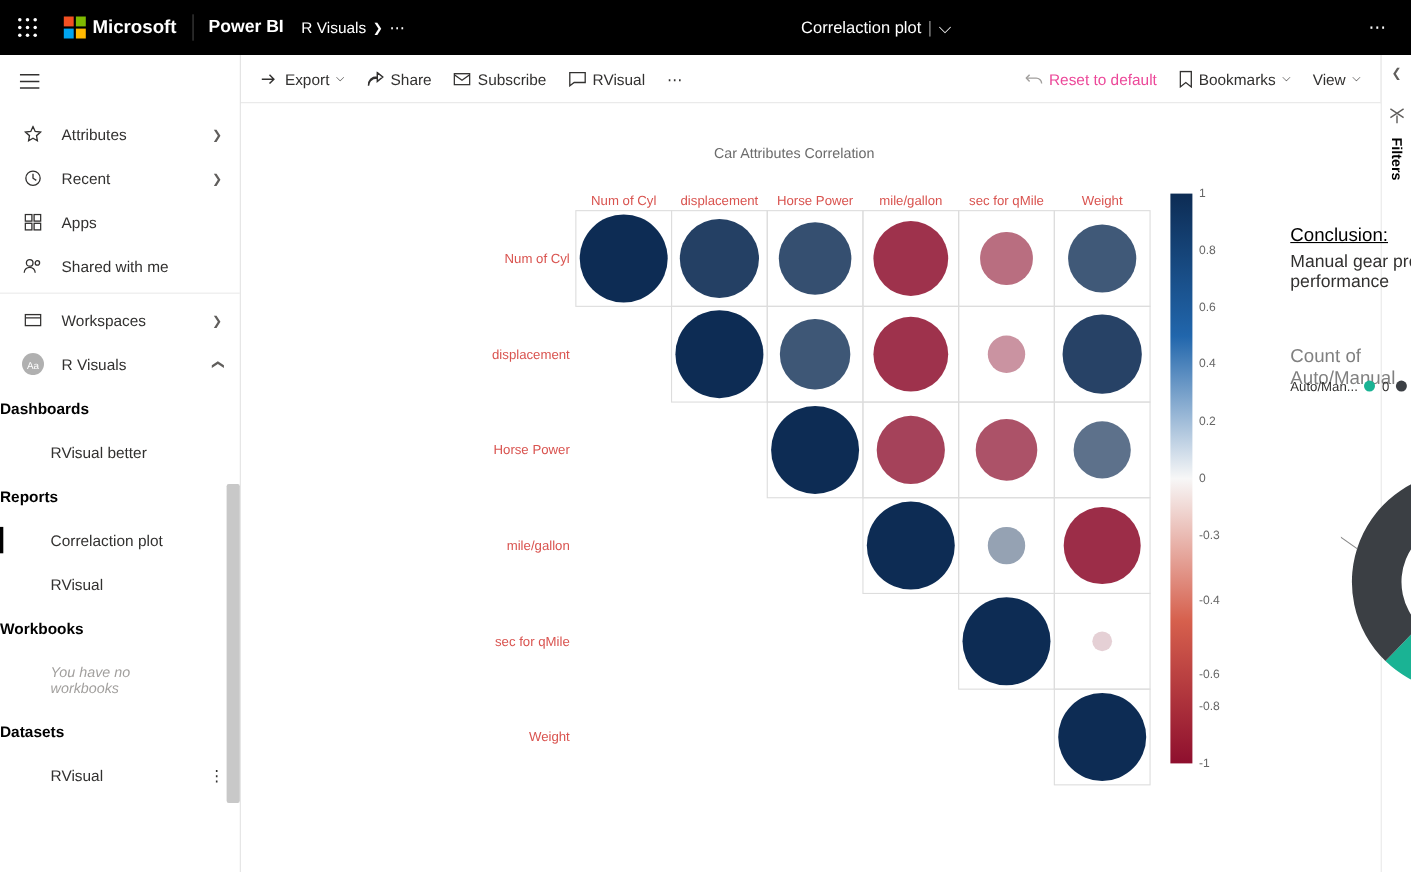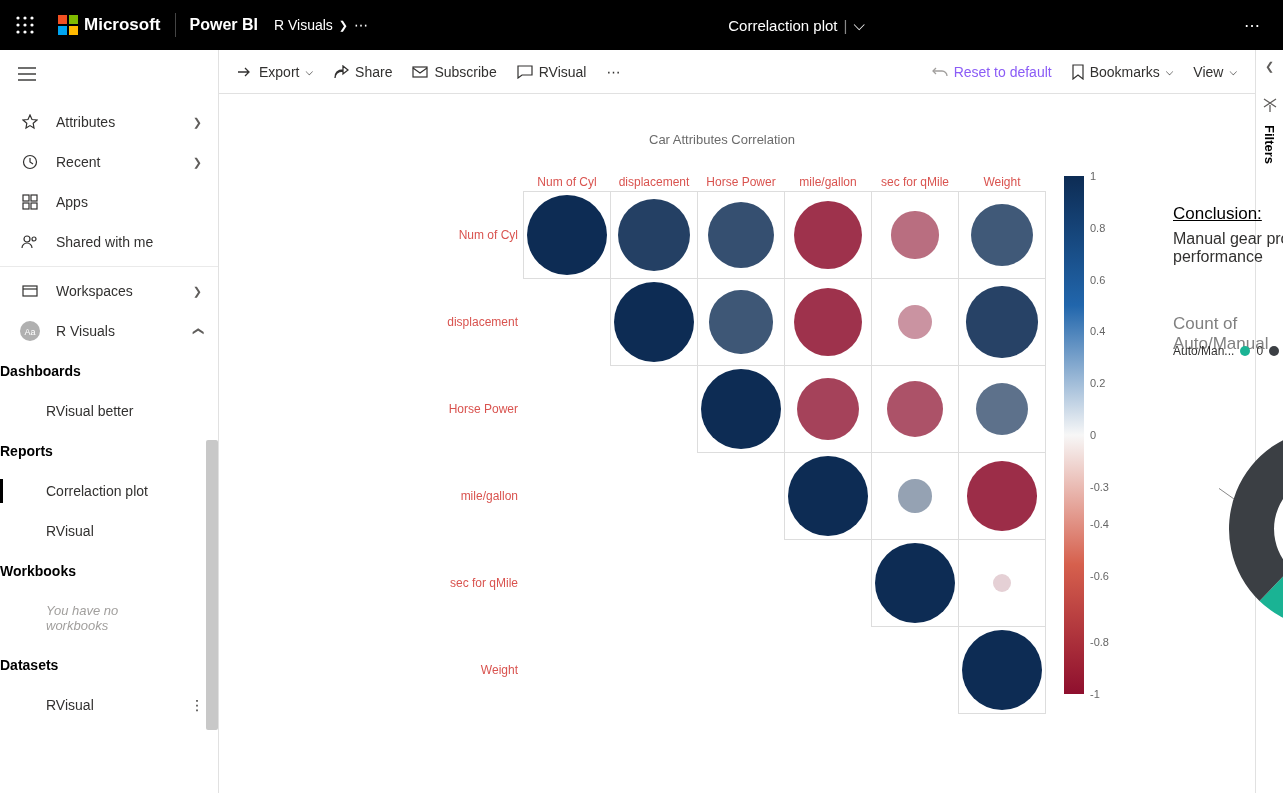--- a/index.html
+++ b/index.html
@@ -32,21 +32,21 @@
 .sbhead{height:40px;display:flex;align-items:center;font-weight:600;font-size:14px;}
 .sbsubitem{height:40px;display:flex;align-items:center;padding-left:46px;font-size:14px;color:#323130;cursor:pointer;position:relative;}
 .sbsubitem.sel::before{content:"";position:absolute;left:0;top:8px;bottom:8px;width:3px;background:#000;}
 .sbempty{padding:12px 46px;font-size:13px;color:#a19f9d;font-style:italic;}
 .sbfoot{margin-top:auto;border-top:1px solid #eaeaea;}
 .scrolltrack{position:absolute;right:0;top:390px;width:12px;height:290px;background:#c8c8c8;border-radius:2px;}
 
 .main{flex:1;display:flex;flex-direction:column;position:relative;}
 .toolbar{height:44px;border-bottom:1px solid #e1e1e1;display:flex;align-items:center;padding:0 18px;font-size:14px;color:#323130;}
 .tbbtn{display:flex;align-items:center;gap:6px;margin-right:20px;cursor:pointer;}
-.tbbtn.disabled{color:#8b5cf6;cursor:default;}
+.tbbtn.disabled{color:#ec4899;cursor:default;}
 .tbright{margin-left:auto;display:flex;align-items:center;}
 
 .canvas{flex:1;position:relative;background:#fff;}
 .corrtitle{position:absolute;left:430px;top:38px;font-size:13px;color:#6b6b6b;}
 .corrplot{position:absolute;left:225px;top:78px;}
 .corrcol{font-size:12px;color:#d9534f;text-align:center;}
 .corrrow{font-size:12px;color:#d9534f;text-align:right;}
 .cgrid{display:grid;grid-template-columns:80px repeat(6,87px);grid-template-rows:20px repeat(6,87px);}
 .ccell{border:1px solid #ddd;display:flex;align-items:center;justify-content:center;margin:-1px 0 0 -1px;}
 .ccell.noborder{border:none;}
@@ -365,22 +365,22 @@
           </div>
         <div class="scalebar"></div>
         <div id="scaleticks">
             <div class="scaletick" style="top: 4px;">1</div>
             <div class="scaletick" style="top: 55.8px;">0.8</div>
             <div class="scaletick" style="top: 107.6px;">0.6</div>
             <div class="scaletick" style="top: 159.4px;">0.4</div>
             <div class="scaletick" style="top: 211.2px;">0.2</div>
             <div class="scaletick" style="top: 263px;">0</div>
             <div class="scaletick" style="top: 314.8px;">-0.3</div>
-            <div class="scaletick" style="top: 352px;">-0.4</div>
-            <div class="scaletick" style="top: 404px;">-0.6</div>
+            <div class="scaletick" style="top: 374px;">-0.4</div>
+            <div class="scaletick" style="top: 441px;">-0.6</div>
             <div class="scaletick" style="top: 470.2px;">-0.8</div>
             <div class="scaletick" style="top: 522px;">-1</div>
           </div>
       </div>
 
       <div class="concl">
         <div class="h">Conclusion:</div>
         <div class="t">Manual gear provides better performance</div>
       </div>
       <div class="donuttitle">Count of Auto/Manual</div>

